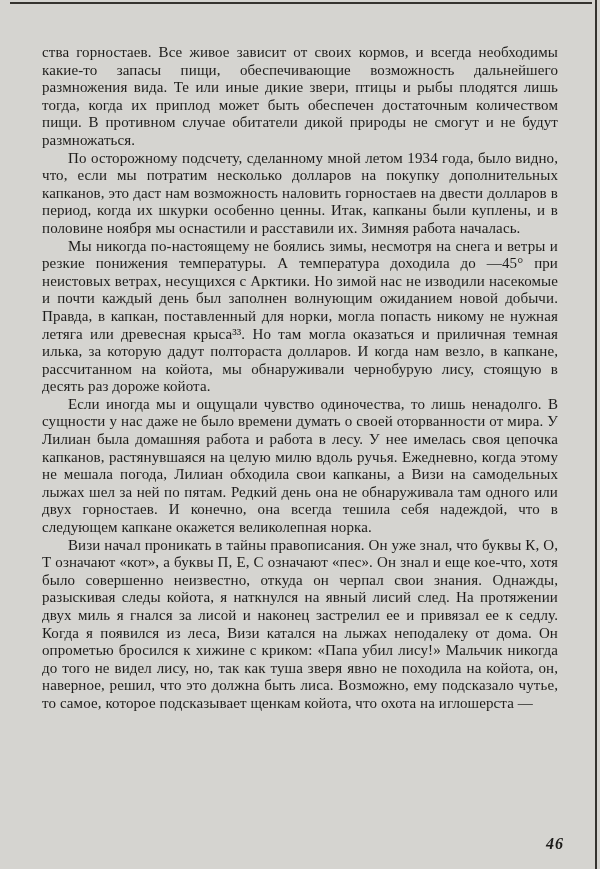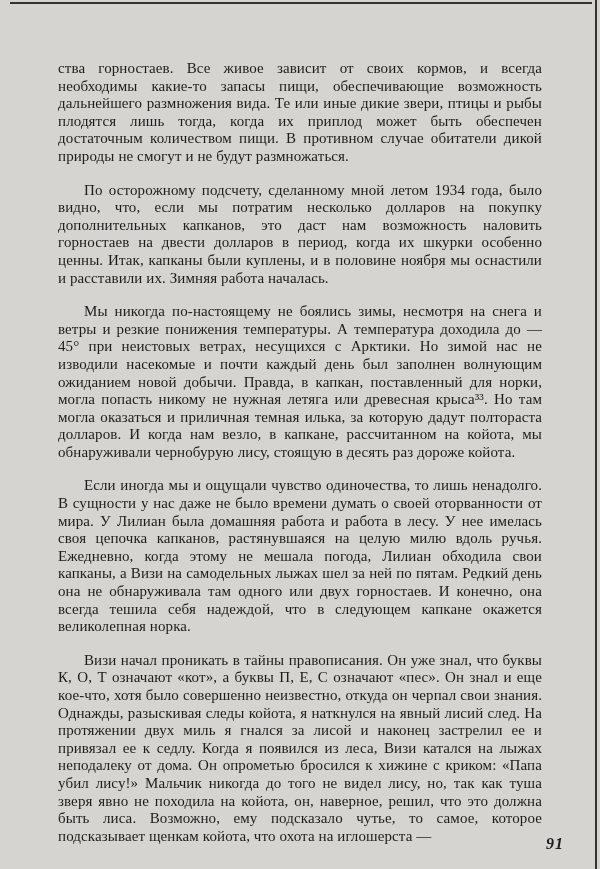--- a/index.html
+++ b/index.html
@@ -35,21 +35,21 @@
     left: 42px;
     top: 44px;
     width: 516px;
     color: #1d1c1a;
     font-size: 15px;
     line-height: 17.6px;
     text-align: justify;
     letter-spacing: 0.1px;
   }
   .para {
-    margin: 16px;
+    margin: 0;
     text-indent: 26px;
   }
   .para.first {
     text-indent: 0;
   }
   .page-number {
     position: absolute;
     right: 36px;
     bottom: 16px;
     color: #1d1c1a;
@@ -67,14 +67,14 @@
   <div class="scan-border-right"></div>
 
   <div class="text-block">
     <p class="para first">ства горностаев. Все живое зависит от своих кормов, и всегда необходимы какие-то запасы пищи, обеспечивающие возможность дальнейшего размножения вида. Те или иные дикие звери, птицы и рыбы плодятся лишь тогда, когда их приплод может быть обеспечен достаточным количеством пищи. В противном случае обитатели дикой природы не смогут и не будут размножаться.</p>
     <p class="para">По осторожному подсчету, сделанному мной летом 1934 года, было видно, что, если мы потратим несколько долларов на покупку дополнительных капканов, это даст нам возможность наловить горностаев на двести долларов в период, когда их шкурки особенно ценны. Итак, капканы были куплены, и в половине ноября мы оснастили и расставили их. Зимняя работа началась.</p>
     <p class="para">Мы никогда по-настоящему не боялись зимы, несмотря на снега и ветры и резкие понижения температуры. А температура доходила до —45° при неистовых ветрах, несущихся с Арктики. Но зимой нас не изводили насекомые и почти каждый день был заполнен волнующим ожиданием новой добычи. Правда, в капкан, поставленный для норки, могла попасть никому не нужная летяга или древесная крыса³³. Но там могла оказаться и приличная темная илька, за которую дадут полтораста долларов. И когда нам везло, в капкане, рассчитанном на койота, мы обнаруживали чернобурую лису, стоящую в десять раз дороже койота.</p>
     <p class="para">Если иногда мы и ощущали чувство одиночества, то лишь ненадолго. В сущности у нас даже не было времени думать о своей оторванности от мира. У Лилиан была домашняя работа и работа в лесу. У нее имелась своя цепочка капканов, растянувшаяся на целую милю вдоль ручья. Ежедневно, когда этому не мешала погода, Лилиан обходила свои капканы, а Визи на самодельных лыжах шел за ней по пятам. Редкий день она не обнаруживала там одного или двух горностаев. И конечно, она всегда тешила себя надеждой, что в следующем капкане окажется великолепная норка.</p>
     <p class="para">Визи начал проникать в тайны правописания. Он уже знал, что буквы К, О, Т означают «кот», а буквы П, Е, С означают «пес». Он знал и еще кое-что, хотя было совершенно неизвестно, откуда он черпал свои знания. Однажды, разыскивая следы койота, я наткнулся на явный лисий след. На протяжении двух миль я гнался за лисой и наконец застрелил ее и привязал ее к седлу. Когда я появился из леса, Визи катался на лыжах неподалеку от дома. Он опрометью бросился к хижине с криком: «Папа убил лису!» Мальчик никогда до того не видел лису, но, так как туша зверя явно не походила на койота, он, наверное, решил, что это должна быть лиса. Возможно, ему подсказало чутье, то самое, которое подсказывает щенкам койота, что охота на иглошерста —</p>
   </div>
 
-  <div class="page-number">91</div>
+  <div class="page-number">46</div>
 </div>
 
 </body></html>

